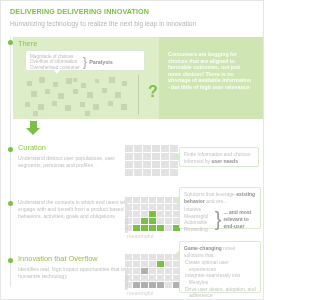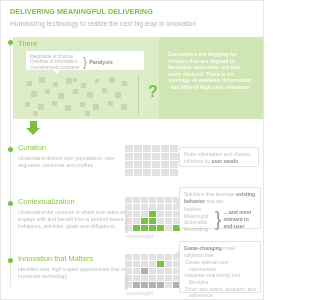--- a/index.html
+++ b/index.html
@@ -106,21 +106,21 @@
     border-top:4px solid transparent;border-bottom:4px solid transparent;
     border-right:5px solid #d9ead0;
   }
 </style>
 </head>
 <body>
 
 <div class="page">
 
   <div class="hdr">
-    <div class="hdr-title">DELIVERING MEANINGFUL DELIVERING</div>
+    <div class="hdr-title">DELIVERING DELIVERING INNOVATION</div>
     <div class="hdr-sub">Humanizing technology to realize the next big leap in innovation</div>
   </div>
 
   <div class="spine"></div>
   <div class="dot" style="top:39px"></div>
   <div class="dot" style="top:146px"></div>
   <div class="dot" style="top:200px"></div>
   <div class="dot" style="top:257px"></div>
 
   <div class="band">
@@ -216,21 +216,20 @@
     </div>
 
   <div class="callout" style="left:178px;top:146px;width:80px;height:20px;padding:3px 4px;">
     <div class="cal-txt">
       <span>Finite information and choices informed by </span><b>user needs</b>
     </div>
   </div>
   <div class="arrowleft" style="left:173px;top:152px"></div>
 
   <div class="sec" style="top:196px">
-    <div class="sec-title">Contextualization</div>
     <div class="sec-body">Understand the contexts in which end users will engage with and benefit from a product based on behaviors, activities, goals and obligations</div>
   </div>
 
   <div class="matrix" id="m-ctx" style="left:124px;top:196px;grid-template-columns:repeat(7,7px);grid-template-rows:repeat(5,6px);">
       <span style="background: rgb(226, 226, 226);"></span>
       <span style="background: rgb(226, 226, 226);"></span>
       <span style="background: rgb(226, 226, 226);"></span>
       <span style="background: rgb(226, 226, 226);"></span>
       <span style="background: rgb(226, 226, 226);"></span>
       <span style="background: rgb(226, 226, 226);"></span>
@@ -278,21 +277,21 @@
         <div>Actionable</div>
         <div>Rewarding</div>
       </div>
       <div style="font-size:20px;color:#9a9a9a;line-height:22px;margin:0 2px">}</div>
       <div class="cal-txt" style="width:34px;color:#8f8f8f;font-weight:bold">... and most relevant to end-user</div>
     </div>
   </div>
   <div class="arrowleft" style="left:173px;top:196px"></div>
 
   <div class="sec" style="top:253px">
-    <div class="sec-title">Innovation that Matters</div>
+    <div class="sec-title">Innovation that Overflow</div>
     <div class="sec-body">Identifies real, high impact opportunities that truly humanize technology</div>
   </div>
 
   <div class="matrix" id="m-inn" style="left:124px;top:253px;grid-template-columns:repeat(7,7px);grid-template-rows:repeat(5,6px);">
       <span style="background: rgb(226, 226, 226);"></span>
       <span style="background: rgb(226, 226, 226);"></span>
       <span style="background: rgb(226, 226, 226);"></span>
       <span style="background: rgb(226, 226, 226);"></span>
       <span style="background: rgb(226, 226, 226);"></span>
       <span style="background: rgb(226, 226, 226);"></span>

